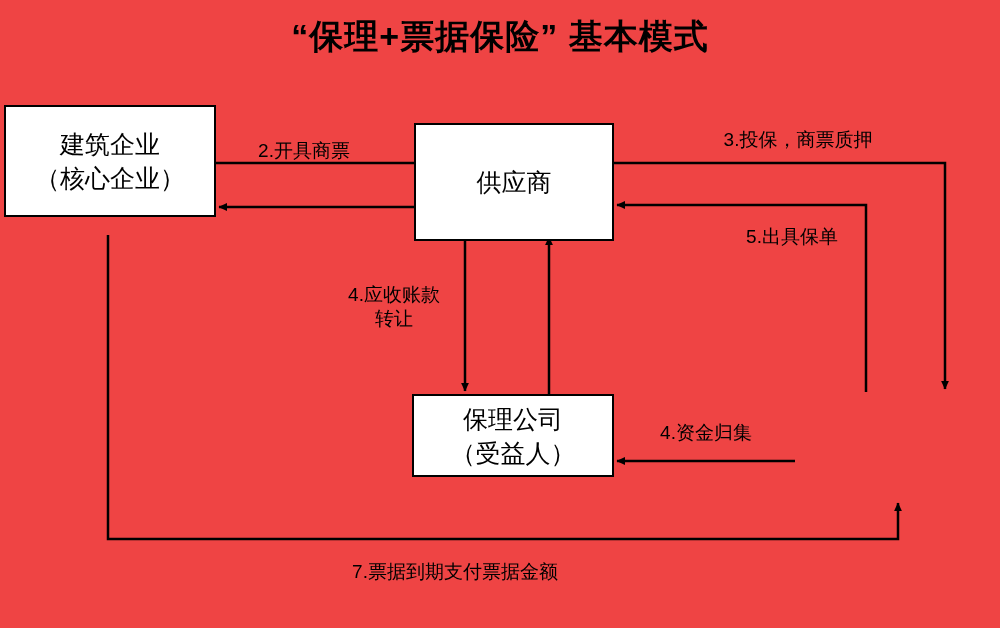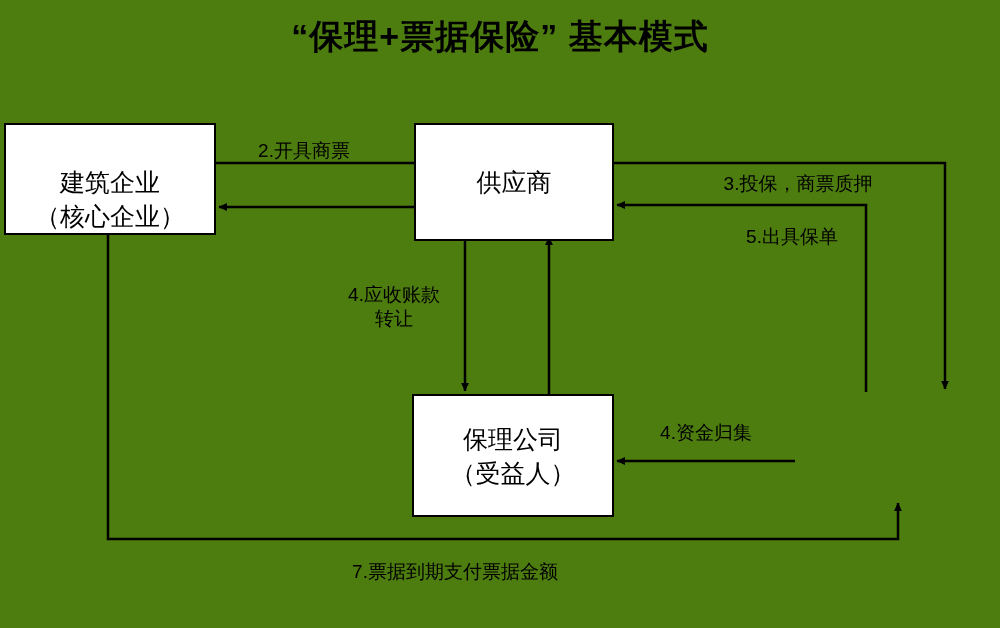--- a/index.html
+++ b/index.html
@@ -11,21 +11,21 @@
     width: 1000px;
     height: 628px;
     font-family: "Liberation Sans", "DejaVu Sans", sans-serif;
     color: #000000;
     overflow: hidden;
   }
   #canvas {
     position: relative;
     width: 1000px;
     height: 628px;
-    background: #4d7c0f;
+    background: #ef4444;
   }
   #diagram-svg {
     position: absolute;
     left: 0;
     top: 0;
     width: 1000px;
     height: 628px;
   }
   .page-title {
     position: absolute;
@@ -86,39 +86,39 @@
       <path d="M614,207 L219,207"></path>
       <path d="M614,163 L945,163 L945,389"></path>
       <path d="M866,392 L866,205 L617,205"></path>
       <path d="M465,234 L465,391"></path>
       <path d="M549,394 L549,237"></path>
       <path d="M795,461 L617,461"></path>
       <path d="M108,235 L108,539 L898,539 L898,503"></path>
     </g>
   </svg>
 
-  <div class="node-box" style="left:4px; top:123px; width:212px; height:112px;align-items:flex-end;">
+  <div class="node-box" style="left:4px; top:105px; width:212px; height:112px;">
     <span class="node-label">建筑企业
 （核心企业）</span>
   </div>
 
   <div class="node-box" style="left:414px; top:123px; width:200px; height:118px;">
     <span class="node-label">供应商</span>
   </div>
 
-  <div class="node-box" style="left:412px; top:394px; width:202px; height:123px;">
+  <div class="node-box" style="left:412px; top:394px; width:202px; height:83px;">
     <span class="node-label">保理公司
 （受益人）</span>
   </div>
 
 
   <div class="edge-label el-center" style="left:304px; top:139px;">2.开具商票</div>
 
 
-  <div class="edge-label el-center" style="left:798px; top:128px;margin-top:44px;">3.投保，商票质押</div>
+  <div class="edge-label el-center" style="left:798px; top:128px;">3.投保，商票质押</div>
 
   <div class="edge-label el-center" style="left:394px; top:283px;">4.应收账款
 转让</div>
 
   <div class="edge-label el-center" style="left:792px; top:225px;">5.出具保单</div>
 
 
   <div class="edge-label el-center" style="left:706px; top:421px;">4.资金归集</div>
 
   <div class="edge-label el-center" style="left:455px; top:560px;">7.票据到期支付票据金额</div>

